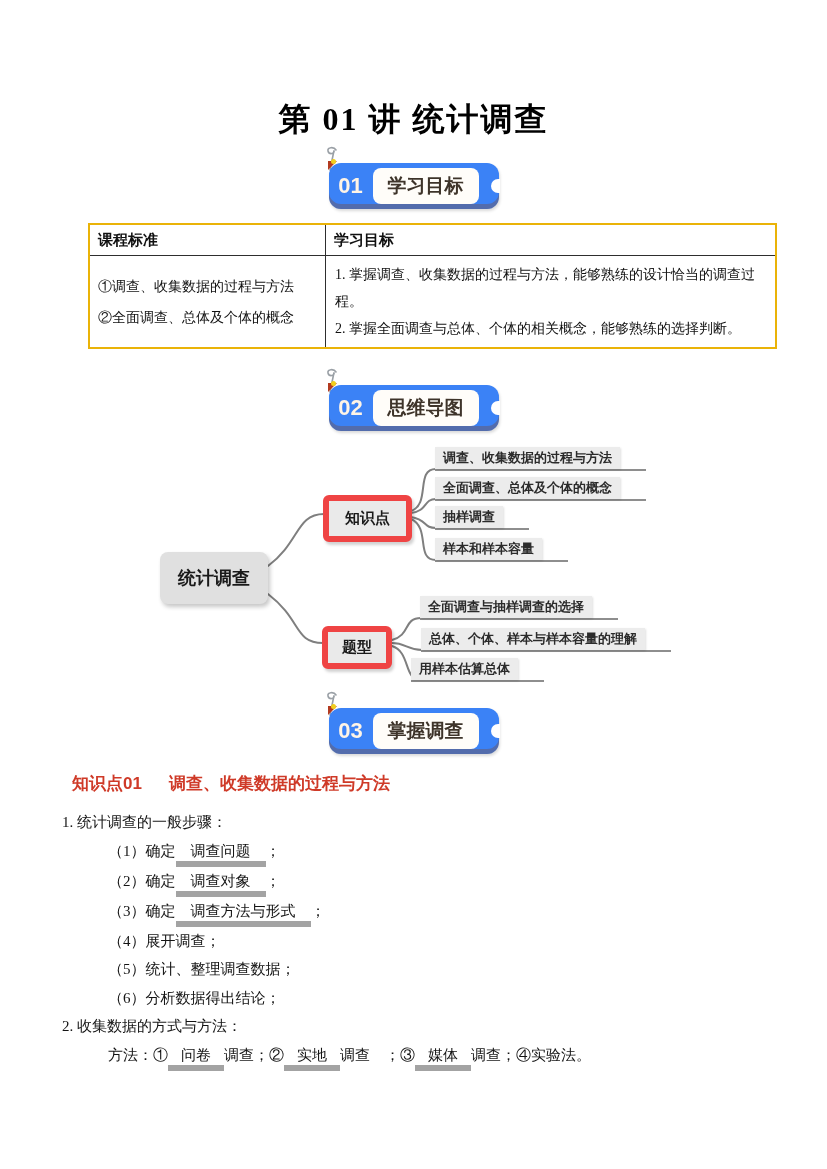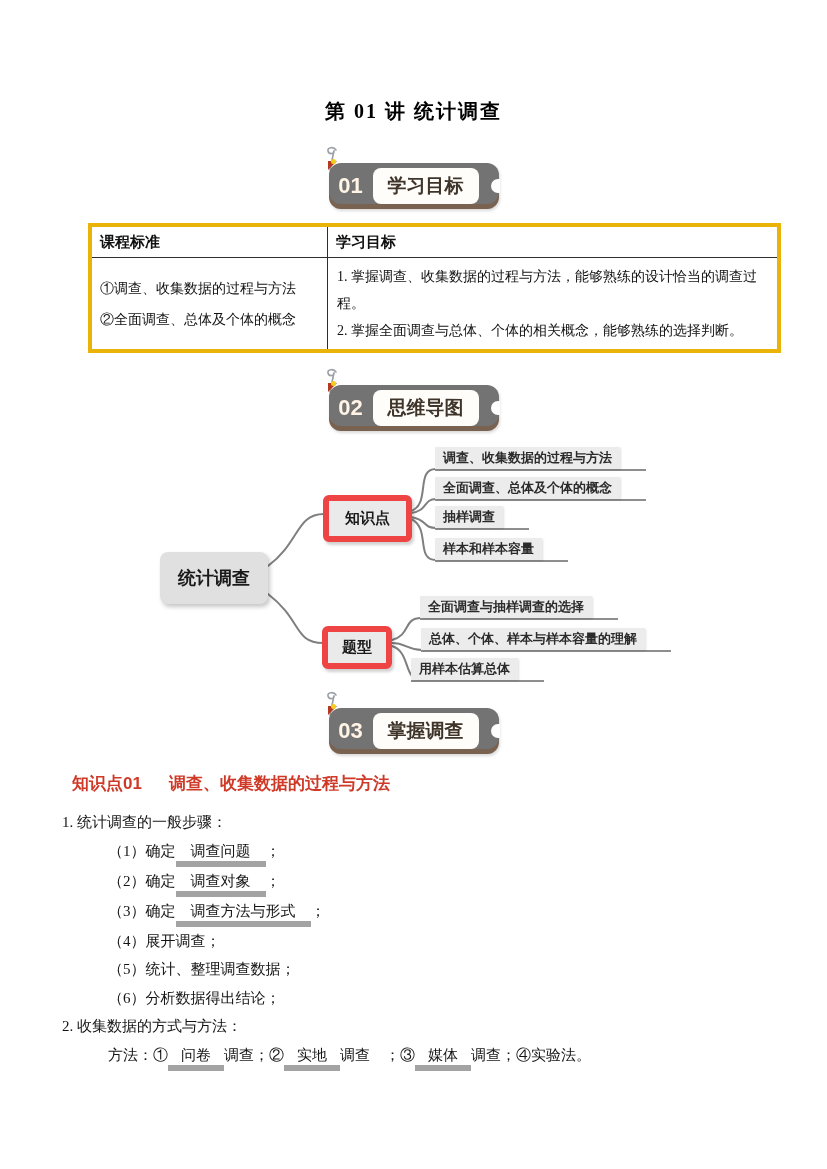--- a/index.html
+++ b/index.html
@@ -1,44 +1,44 @@
 <!DOCTYPE html>
 <html><head>
 <meta charset="utf-8">
 <style>
   html,body{margin:0;padding:0;background:#ffffff;}
   #page{position:relative;width:827px;height:1169px;background:#ffffff;overflow:hidden;
         font-family:"Liberation Serif","DejaVu Serif",serif;color:#111;}
 
   
   .doc-title{position:absolute;top:98px;left:0;width:827px;text-align:center;
-             font-size:20px;font-weight:bold;letter-spacing:2px;color:#000;}
+             font-size:32px;font-weight:bold;letter-spacing:2px;color:#000;}
 
   
   .badge-wrap{position:absolute;left:50%;transform:translateX(-50%);width:170px;height:46px;}
   .pin{position:absolute;left:-8px;top:-17px;z-index:0;}
   .badge{position:relative;z-index:1;display:flex;align-items:center;
-         background:#737373;border-radius:12px;padding:5px 12px 5px 0;
+         background:#3b82f6;border-radius:12px;padding:5px 12px 5px 0;
          box-shadow:inset 0 -5px 0 rgba(140,60,0,.30), 1px 2px 3px rgba(0,0,0,.15);}
   .badge-num{width:44px;text-align:center;color:#FFF4E6;
              font-family:"Liberation Sans","DejaVu Sans",sans-serif;
              font-size:22px;font-weight:bold;}
   .badge-label{background:#FFFDF9;border-radius:8px;padding:5px 15px;
                font-family:"Liberation Sans","DejaVu Sans",sans-serif;
                font-size:19px;font-weight:bold;color:#3E342A;white-space:nowrap;}
   .badge::after{content:'';position:absolute;right:-1px;top:50%;transform:translateY(-50%);
                 width:9px;height:14px;background:#ffffff;border-radius:8px 0 0 8px;}
   .badge-corner{position:absolute;left:-1px;top:-2px;width:0;height:0;z-index:2;
                 border-top:9px solid #B23A20;border-right:9px solid transparent;}
   .ydot{position:absolute;left:2px;top:-4px;width:5px;height:5px;border-radius:50%;
         background:#F2CF1D;z-index:2;}
 
   
   table.goals{position:absolute;left:88px;top:223px;border-collapse:collapse;
-              border:4px solid #eab308;table-layout:fixed;width:652px;}
+              border:2px solid #eab308;table-layout:fixed;width:652px;}
   table.goals th,table.goals td{border:1px solid #2e2e2e;vertical-align:middle;}
   table.goals th{height:30px;text-align:left;padding:0 8px;
                  font-family:"Liberation Sans","DejaVu Sans",sans-serif;
                  font-size:15px;font-weight:bold;color:#111;}
   th.col-std{width:219px;}
   th.col-obj{width:433px;}
   td.cell-std{padding:6px 8px;font-size:14px;line-height:31px;}
   td.cell-obj{padding:5px 9px;font-size:14px;line-height:27px;}
 
   

